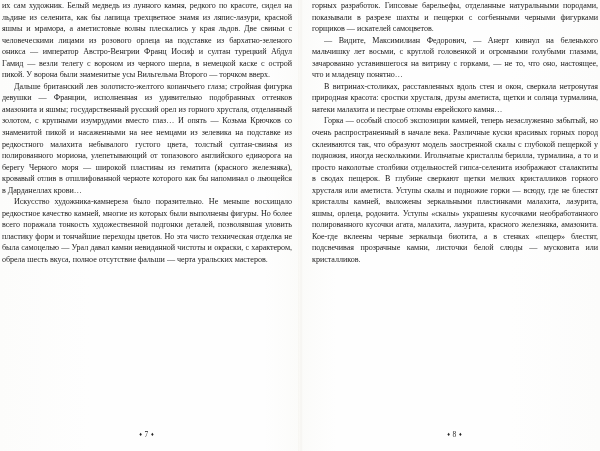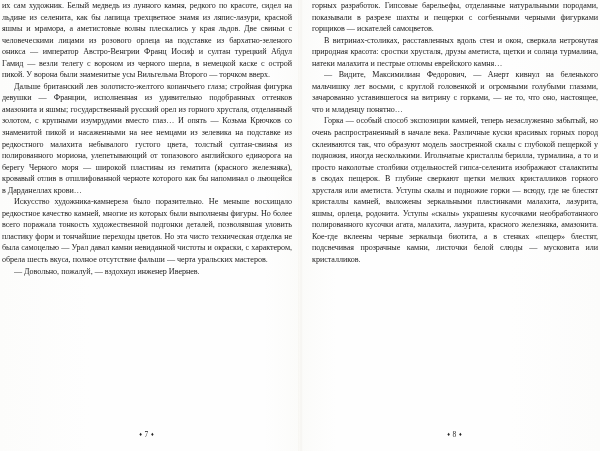--- a/index.html
+++ b/index.html
@@ -95,32 +95,31 @@
 </head>
 <body>
 
 <div class="spread">
 
   <div class="page page-left">
     <div class="textcol">
       <p class="para cont">их сам художник. Белый медведь из лунного камня, редкого по красоте, сидел на льдине из селенита, как бы лапища трехцветное знамя из ляпис-лазури, красной яшмы и мрамора, а аметистовые волны плескались у края льдов. Две свиньи с человеческими лицами из розового орлеца на подставке из бархатно-зеленого оникса — император Австро-Венгрии Франц Иосиф и султан турецкий Абдул Гамид — везли телегу с вороном из черного шерла, в немецкой каске с острой пикой. У ворона были знаменитые усы Вильгельма Второго — торчком вверх.</p>
       <p class="para">Дальше британский лев золотисто-желтого копанчьего глаза; стройная фигурка девушки — Франции, исполненная из удивительно подобранных оттенков амазонита и яшмы; государственный русский орел из горного хрусталя, отделанный золотом, с крупными изумрудами вместо глаз… И опять — Козьма Крючков со знаменитой пикой и насаженными на нее немцами из зелевика на подставке из редкостного малахита небывалого густого цвета, толстый султан-свинья из полированного мориона, улепетывающий от топазового английского единорога на берегу Черного моря — широкой пластины из гематита (красного железняка), кровавый отлив в отшлифованной черноте которого как бы напоминал о льющейся в Дарданеллах крови…</p>
       <p class="para">Искусство художника-камнереза было поразительно. Не меньше восхищало редкостное качество камней, многие из которых были выполнены фигуры. Но более всего поражала тонкость художественной подгонки деталей, позволявшая уловить пластику форм и тончайшие переходы цветов. Но эта чисто техническая отделка не была самоцелью — Урал давал камни невиданной чистоты и окраски, с характером, обрела шесть вкуса, полное отсутствие фальши — черта уральских мастеров.</p>
-      <p class="para">— Довольно, пожалуй, — вздохнул инженер Ивернев.</p>
     </div>
     <div class="folio">
       <div class="folio-inner"><span class="folio-orn">♦</span><span class="folio-num">7</span><span class="folio-orn">♦</span></div>
     </div>
   </div>
 
   <div class="page page-right">
     <div class="textcol">
       <p class="para cont">горных разработок. Гипсовые барельефы, отделанные натуральными породами, показывали в разрезе шахты и пещерки с согбенными черными фигурками горщиков — искателей самоцветов.</p>
+      <p class="para">— Видите, Максимилиан Федорович, — Анерт кивнул на беленького мальчишку лет восьми, с круглой головенкой и огромными голубыми глазами, зачарованно уставившегося на витрину с горками, — не то, что оно, настоящее, что и младенцу понятно…</p>
       <p class="para">В витринах-столиках, расставленных вдоль стен и окон, сверкала нетронутая природная красота: сростки хрусталя, друзы аметиста, щетки и солнца турмалина, натеки малахита и пестрые отломы еврейского камня…</p>
-      <p class="para">— Видите, Максимилиан Федорович, — Анерт кивнул на беленького мальчишку лет восьми, с круглой головенкой и огромными голубыми глазами, зачарованно уставившегося на витрину с горками, — не то, что оно, настоящее, что и младенцу понятно…</p>
       <p class="para">Горка — особый способ экспозиции камней, теперь незаслуженно забытый, но очень распространенный в начале века. Различные куски красивых горных пород склеиваются так, что образуют модель заостренной скалы с глубокой пещеркой у подножия, иногда несколькими. Игольчатые кристаллы берилла, турмалина, а то и просто наколотые столбики отдельностей гипса-селенита изображают сталактиты в сводах пещерок. В глубине сверкают щетки мелких кристалликов горного хрусталя или аметиста. Уступы скалы и подножие горки — всюду, где не блестят кристаллы камней, выложены зеркальными пластинками малахита, лазурита, яшмы, орлеца, родонита. Уступы «скалы» украшены кусочками необработанного полированного кусочки агата, малахита, лазурита, красного железняка, амазонита. Кое-где вклеены черные зеркальца биотита, а в стенках «пещер» блестят, подсвечивая прозрачные камни, листочки белой слюды — мусковита или кристалликов.</p>
     </div>
     <div class="folio">
       <div class="folio-inner"><span class="folio-orn">♦</span><span class="folio-num">8</span><span class="folio-orn">♦</span></div>
     </div>
   </div>
 
   <div class="gutter"></div>
 </div>
 

